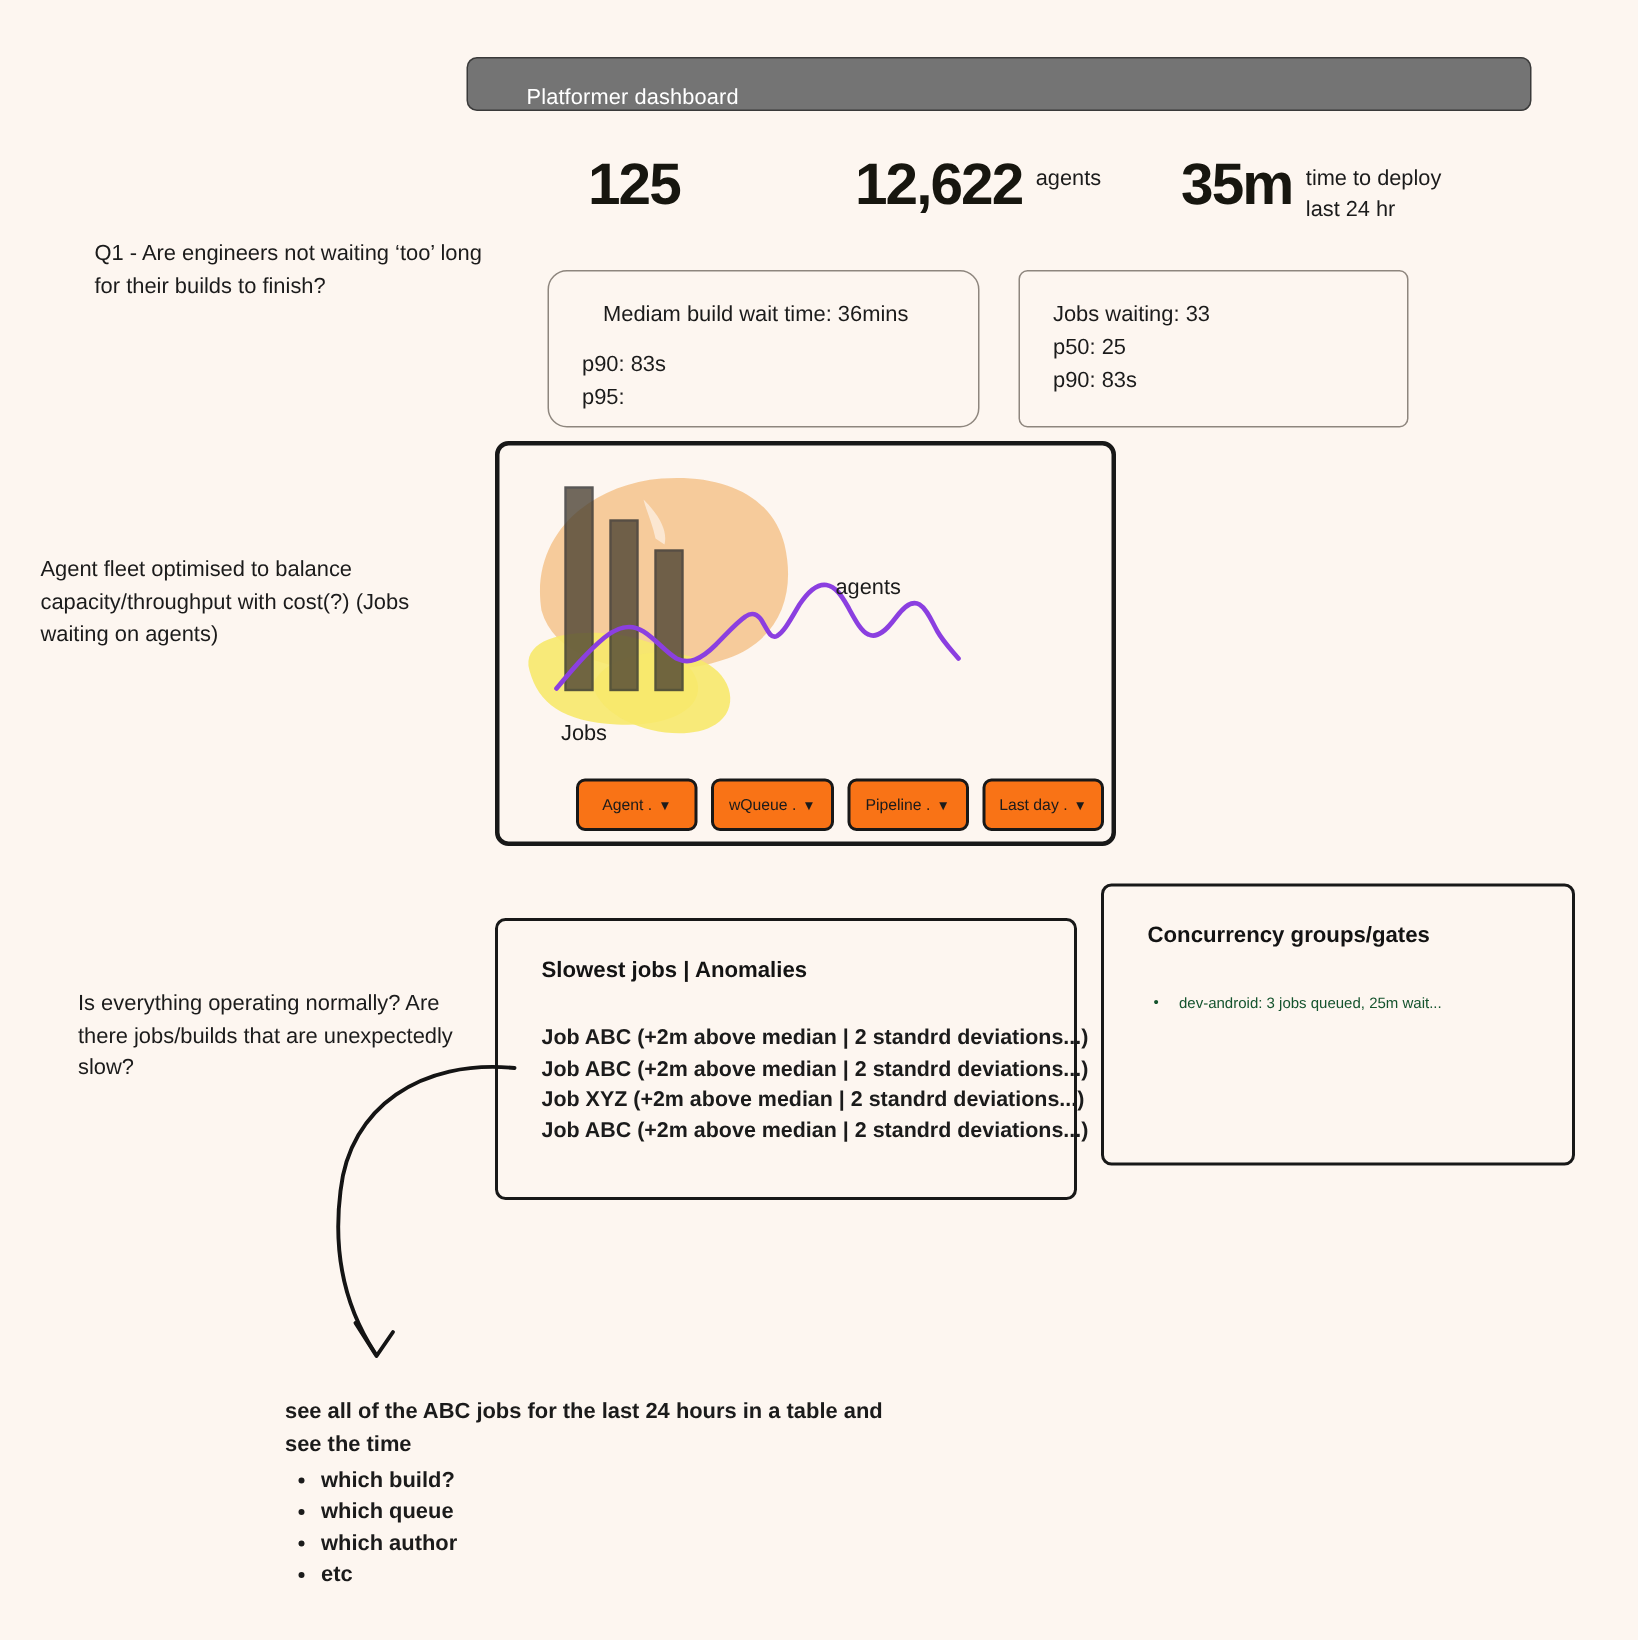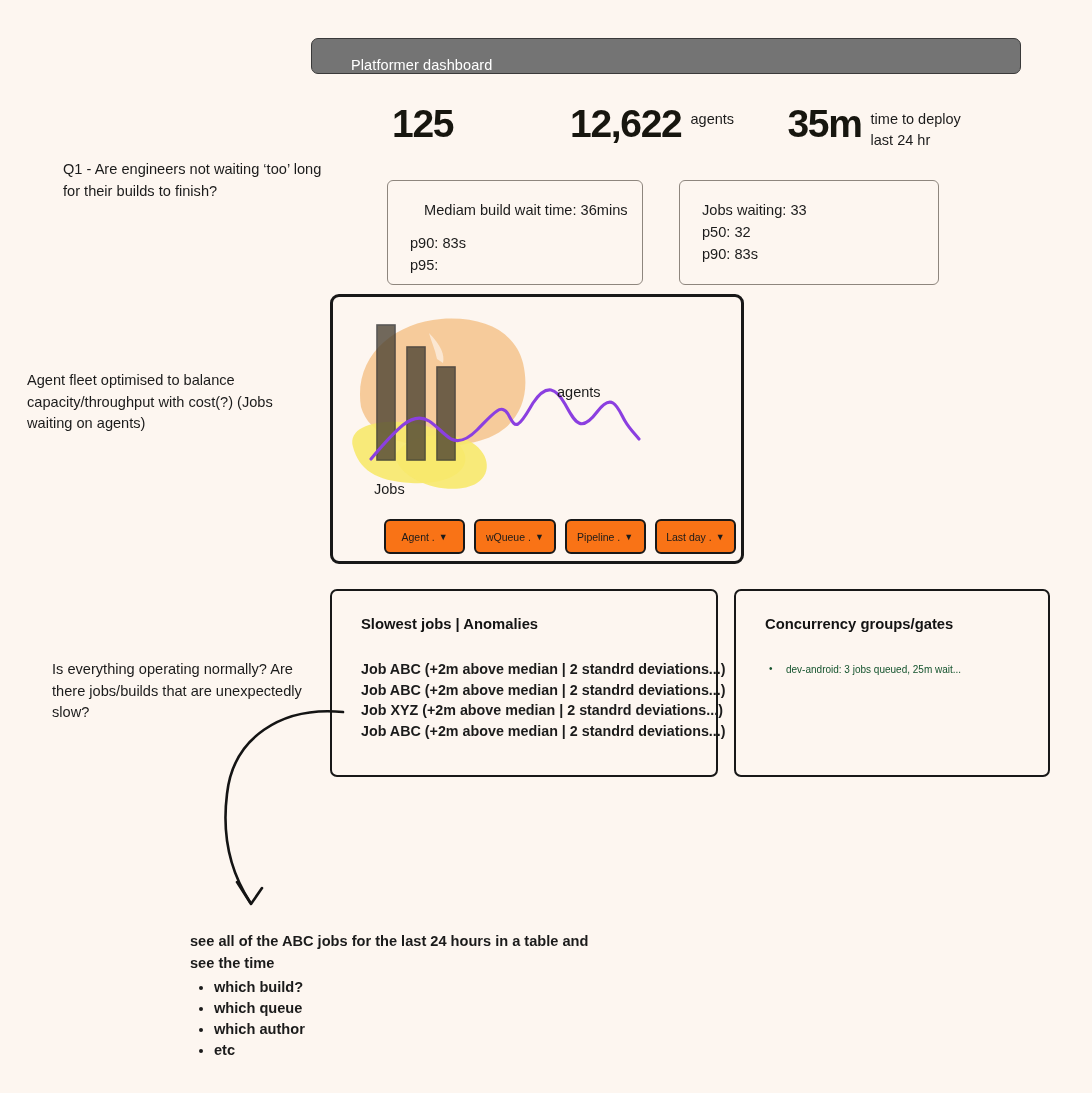--- a/index.html
+++ b/index.html
@@ -65,21 +65,21 @@
   #kpi-deploy .kpi-label { width: 110px; }
 
   
   .metric-card {
     border: 1.6px solid #8e867e;
     border-radius: 6px;
     box-sizing: border-box;
     background: #fdf6f0;
     padding: 18px 22px;
   }
-  #card-wait { left: 387px; top: 180px; width: 256px; height: 105px; }
+  #card-wait { left: 365px; top: 180px; width: 288px; height: 105px; border-radius: 13px; }
   #card-queue { left: 679px; top: 180px; width: 260px; height: 105px; }
   .metric-line {
     font-size: 14.6px;
     line-height: 22px;
     color: #1b1b1b;
     white-space: nowrap;
   }
   #card-wait .metric-line.head { margin-left: 14px; margin-bottom: 11px; }
 
   
@@ -125,21 +125,21 @@
   }
   .filter-btn .caret { font-size: 9px; margin-left: 4px; }
 
   
   .bold-panel {
     border: 2.6px solid #181818;
     border-radius: 7px;
     box-sizing: border-box;
     background: #fdf6f0;
   }
-  #slowest-panel { left: 330px; top: 589px; width: 388px; height: 188px; }
+  #slowest-panel { left: 330px; top: 612px; width: 388px; height: 188px; }
   #concurrency-panel { left: 734px; top: 589px; width: 316px; height: 188px; }
   .panel-heading {
     font-size: 14.8px;
     font-weight: bold;
     color: #131313;
     margin: 25px 0 0 29px;
   }
   #slowest-list { margin: 27px 0 0 29px; font-weight: bold; }
   .job-row {
     font-size: 14.3px;
@@ -219,21 +219,21 @@
 </div>
 
 <div class="abs metric-card" id="card-wait">
   <div class="metric-line head">Mediam build wait time: 36mins</div>
   <div class="metric-line">p90: 83s</div>
   <div class="metric-line">p95:</div>
 </div>
 
 <div class="abs metric-card" id="card-queue">
   <div class="metric-line">Jobs waiting: 33</div>
-  <div class="metric-line">p50: 32</div>
+  <div class="metric-line">p50: 25</div>
   <div class="metric-line">p90: 83s</div>
 </div>
 
 <div class="abs" id="chart-panel">
   <svg class="abs" id="chart-canvas" viewBox="0 0 408 264">
 
     <path d="M28 110 C20 60 60 26 108 22 C150 19 182 34 190 66 C198 100 186 130 152 142 C110 157 40 152 28 110 Z" fill="#f5c58e" opacity="0.88"></path>
     <path d="M20 150 C14 128 48 122 78 126 C106 130 128 142 132 158 C136 176 112 188 78 186 C42 184 26 172 20 150 Z" fill="#f7e96b" opacity="0.9"></path>
     <path d="M62 160 C70 138 112 132 136 144 C156 154 160 176 144 186 C122 200 70 188 62 160 Z" fill="#f7e96b" opacity="0.9"></path>
     <path d="M96 36 C108 48 112 58 110 66 L104 62 C102 52 98 44 96 36 Z" fill="#fdf6f0" opacity="0.65"></path>

